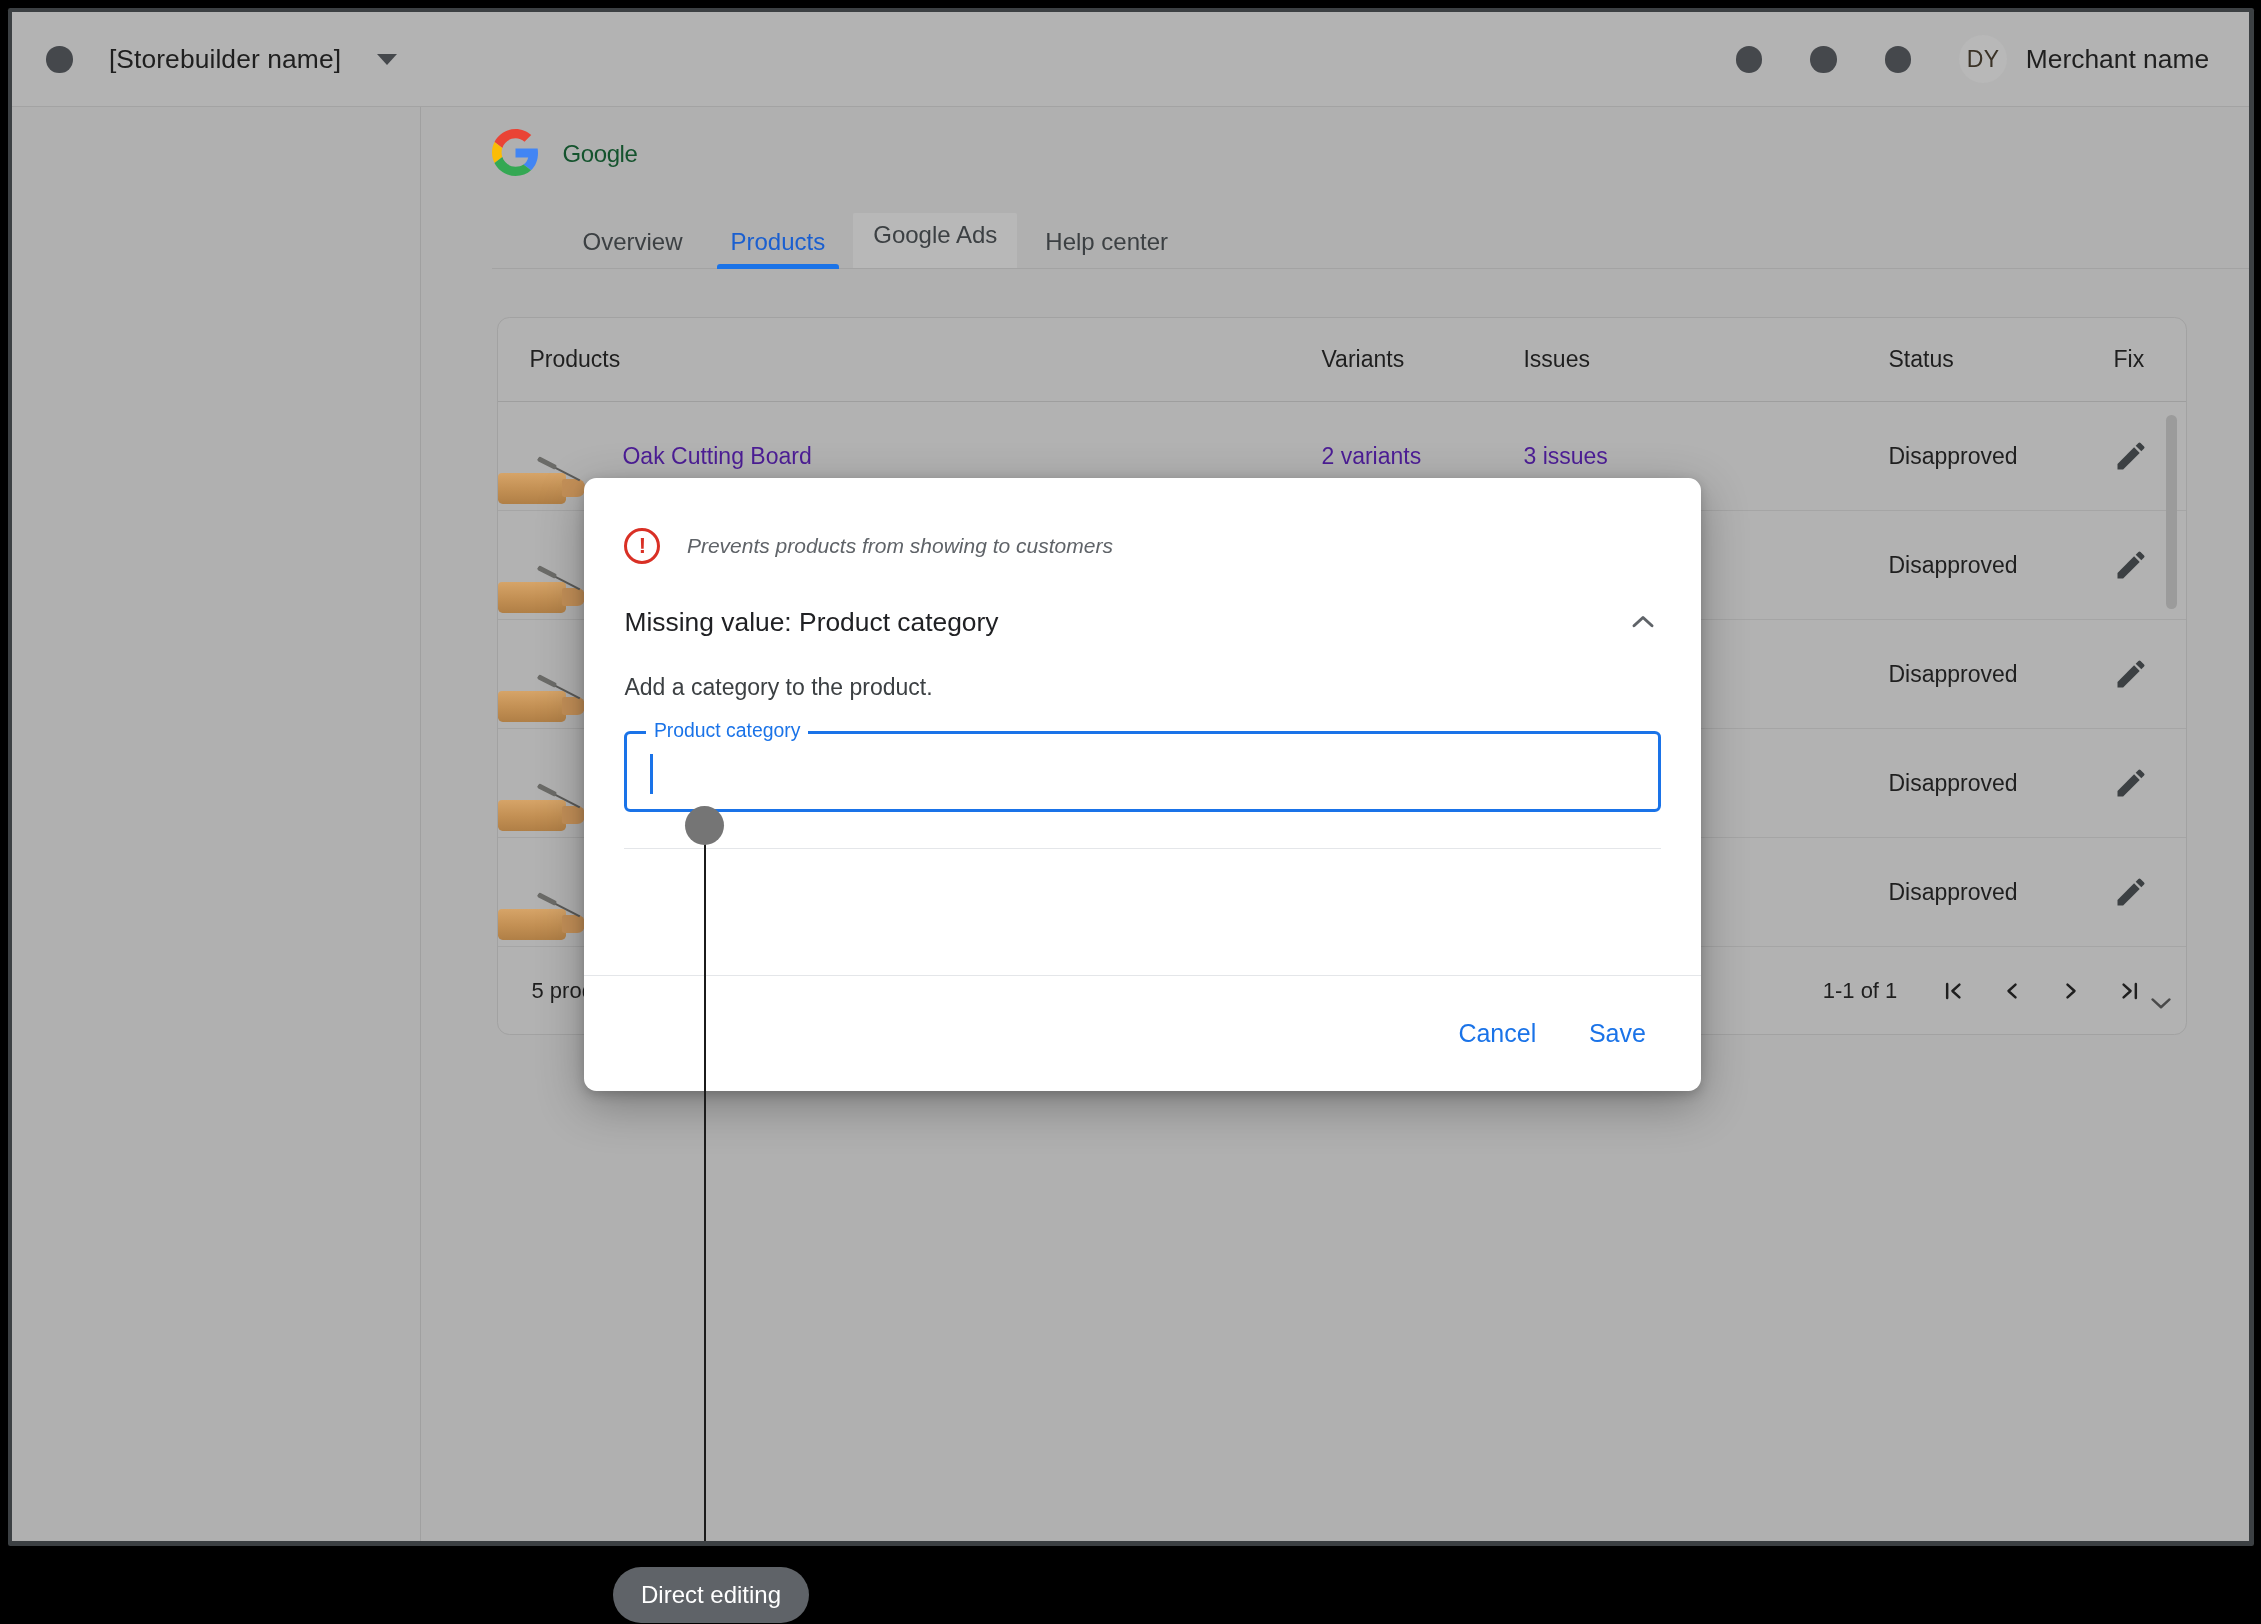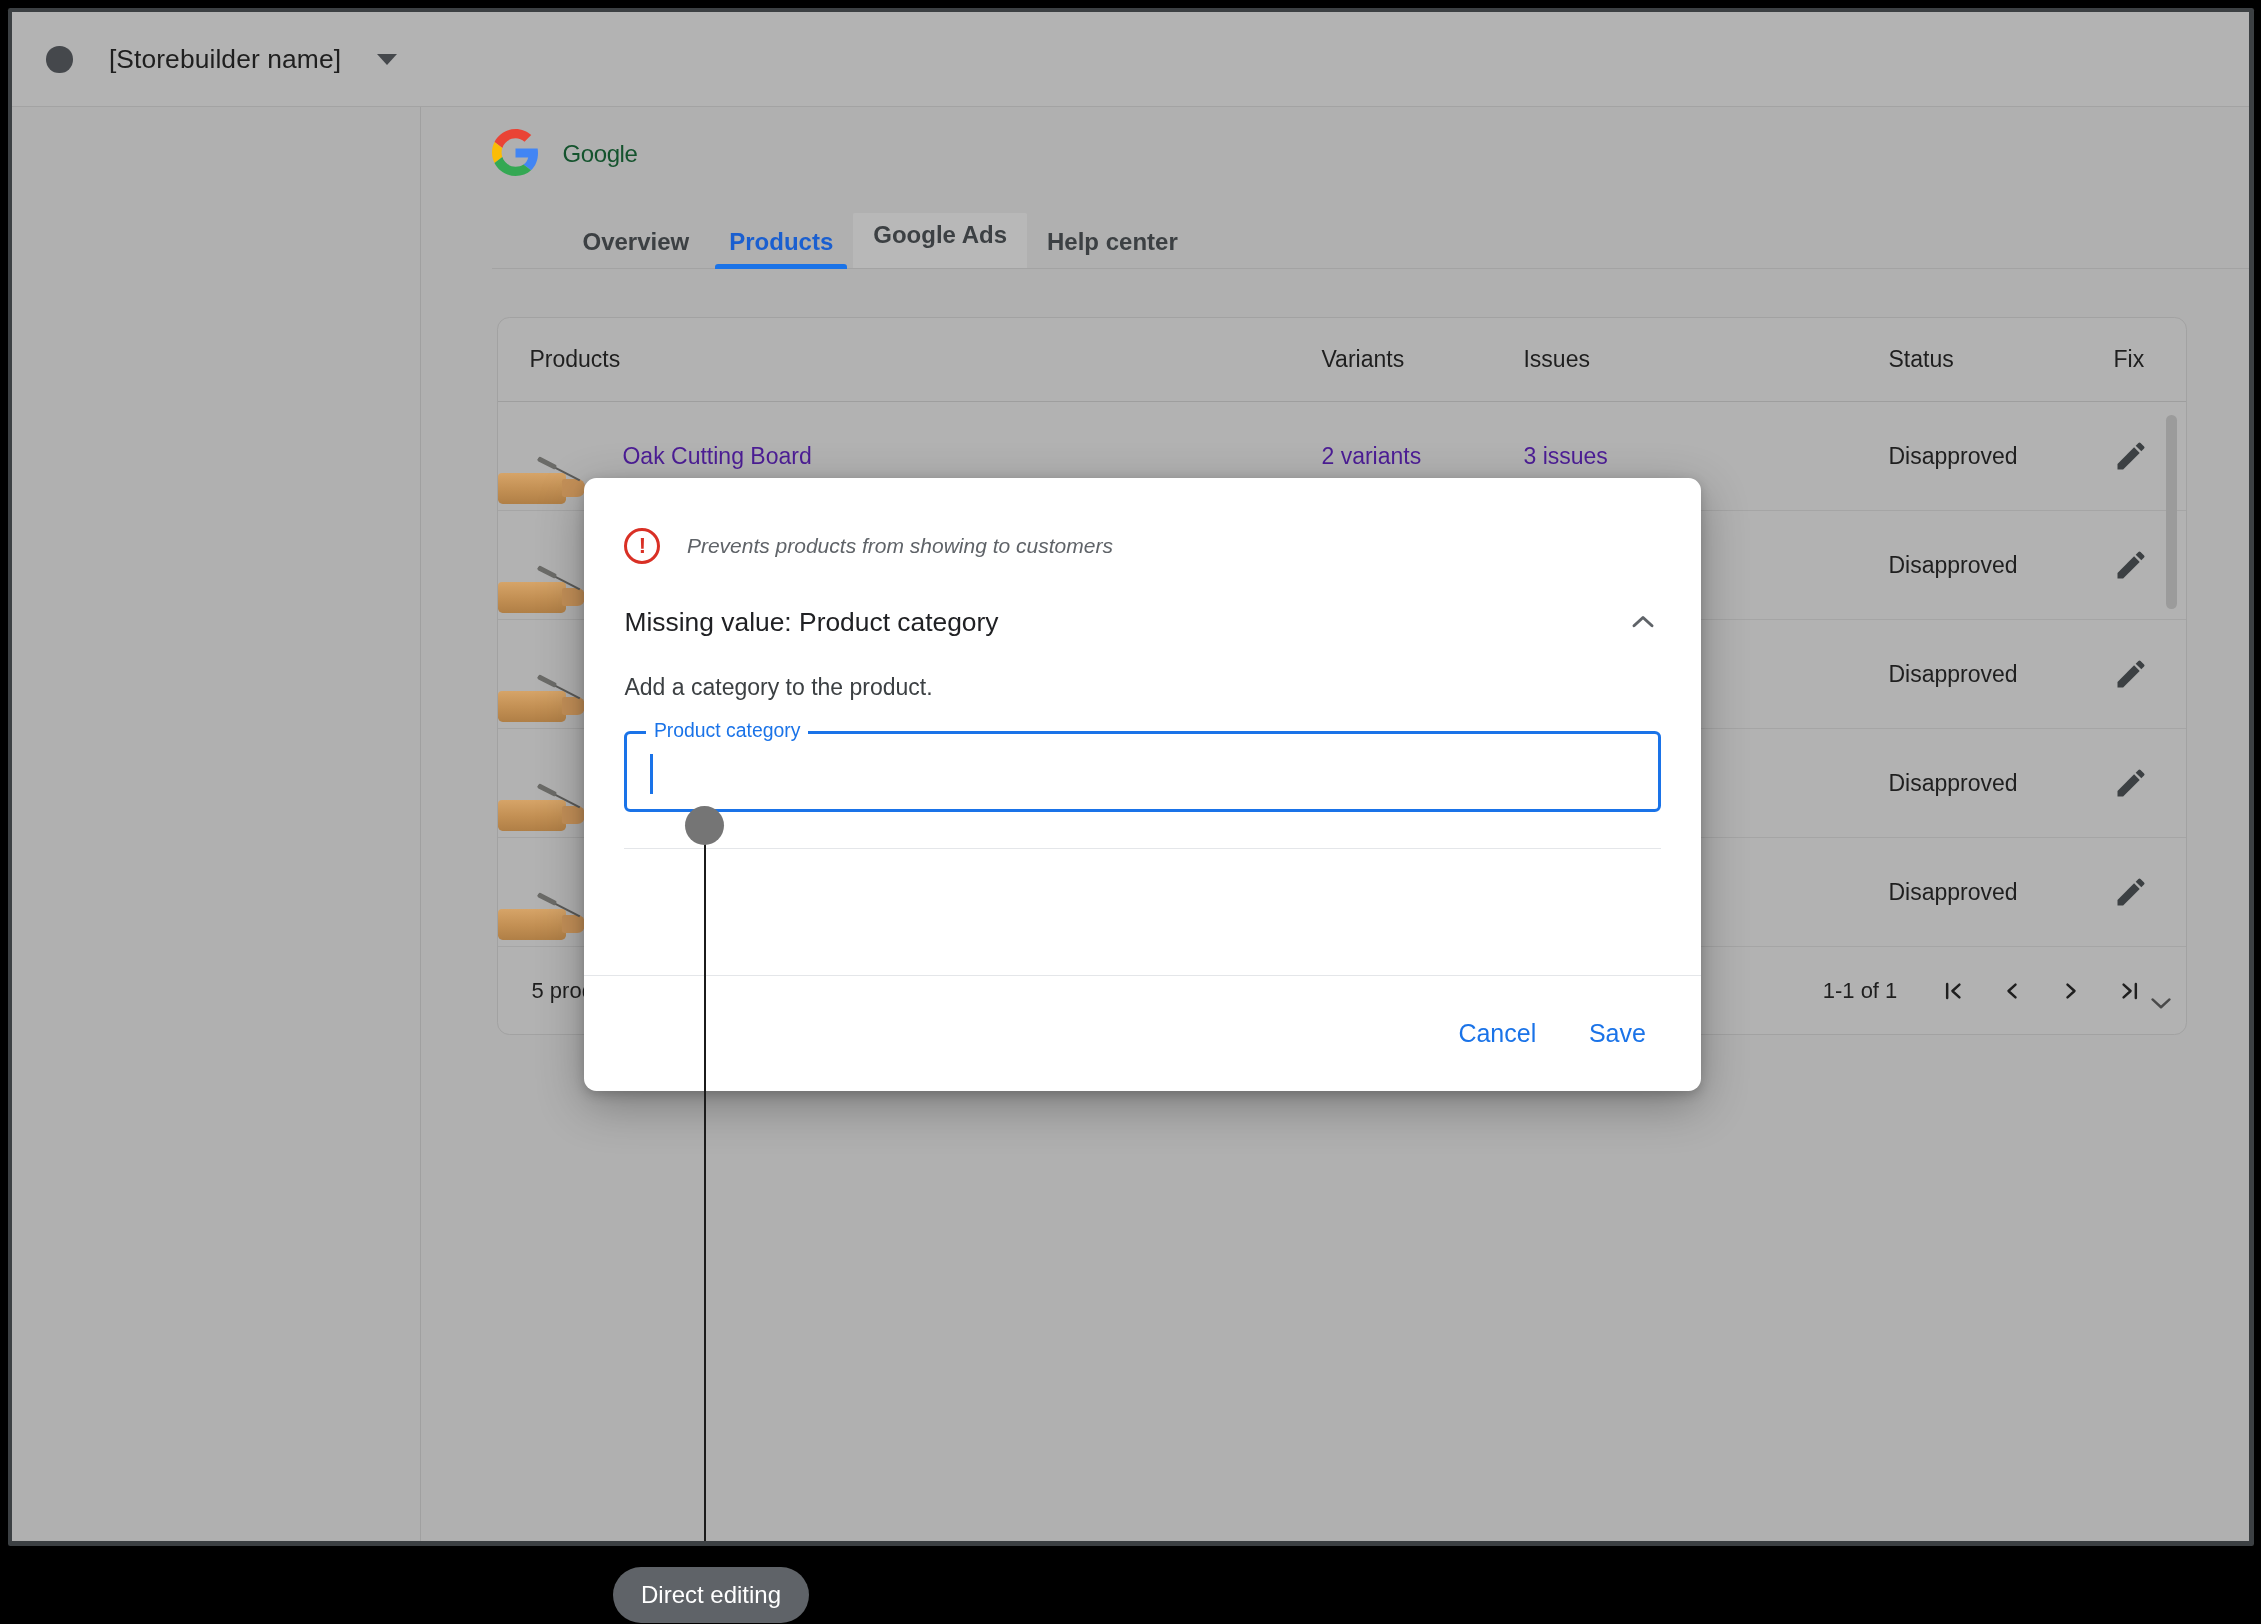--- a/index.html
+++ b/index.html
@@ -83,25 +83,24 @@
   }
 
   
   #google-header { padding: 22px 0 0 70px; }
   #google-brand { display: flex; align-items: center; gap: 23px; }
   #google-wordmark { font-size: 24px; color: #14532d; letter-spacing: -0.4px; }
 
   #tabstrip {
     position: relative;
     margin-top: 34px;
-    display: flex; align-items: flex-end; gap: 0;
+    display: flex; align-items: flex-end; gap: 8px;
     border-bottom: 0.8px solid #a3a3a3;
     padding-left: 70px;
     height: 56px;
-    font-weight: bold;
   }
   .tab {
     position: relative;
     font-size: 24px; color: #3c4043;
     padding: 0 20px 12.4px 20px;
     cursor: pointer; white-space: nowrap;
   }
   .tab.active { color: #1a5fd0; }
   .tab.active::after {
     content: ""; position: absolute;
@@ -332,20 +331,31 @@
 <body>
 
 <div id="window-frame">
   <div id="window-viewport">
 
     <div id="appbar">
       <div id="store-switcher">
         <span class="dot-glyph"></span>
         <span id="store-name">[Storebuilder name]</span>
         <span class="caret-down"></span>
+      </div>
+      <div id="appbar-right">
+        <div id="appbar-icons">
+          <span class="dot-glyph"></span>
+          <span class="dot-glyph"></span>
+          <span class="dot-glyph"></span>
+        </div>
+        <div id="account-chip">
+          <span id="avatar">DY</span>
+          <span id="merchant-name">Merchant name</span>
+        </div>
       </div>
     </div>
 
     <div id="sidebar"></div>
 
     <div id="content">
 
       <div id="google-header">
         <div id="google-brand">
           <span>

